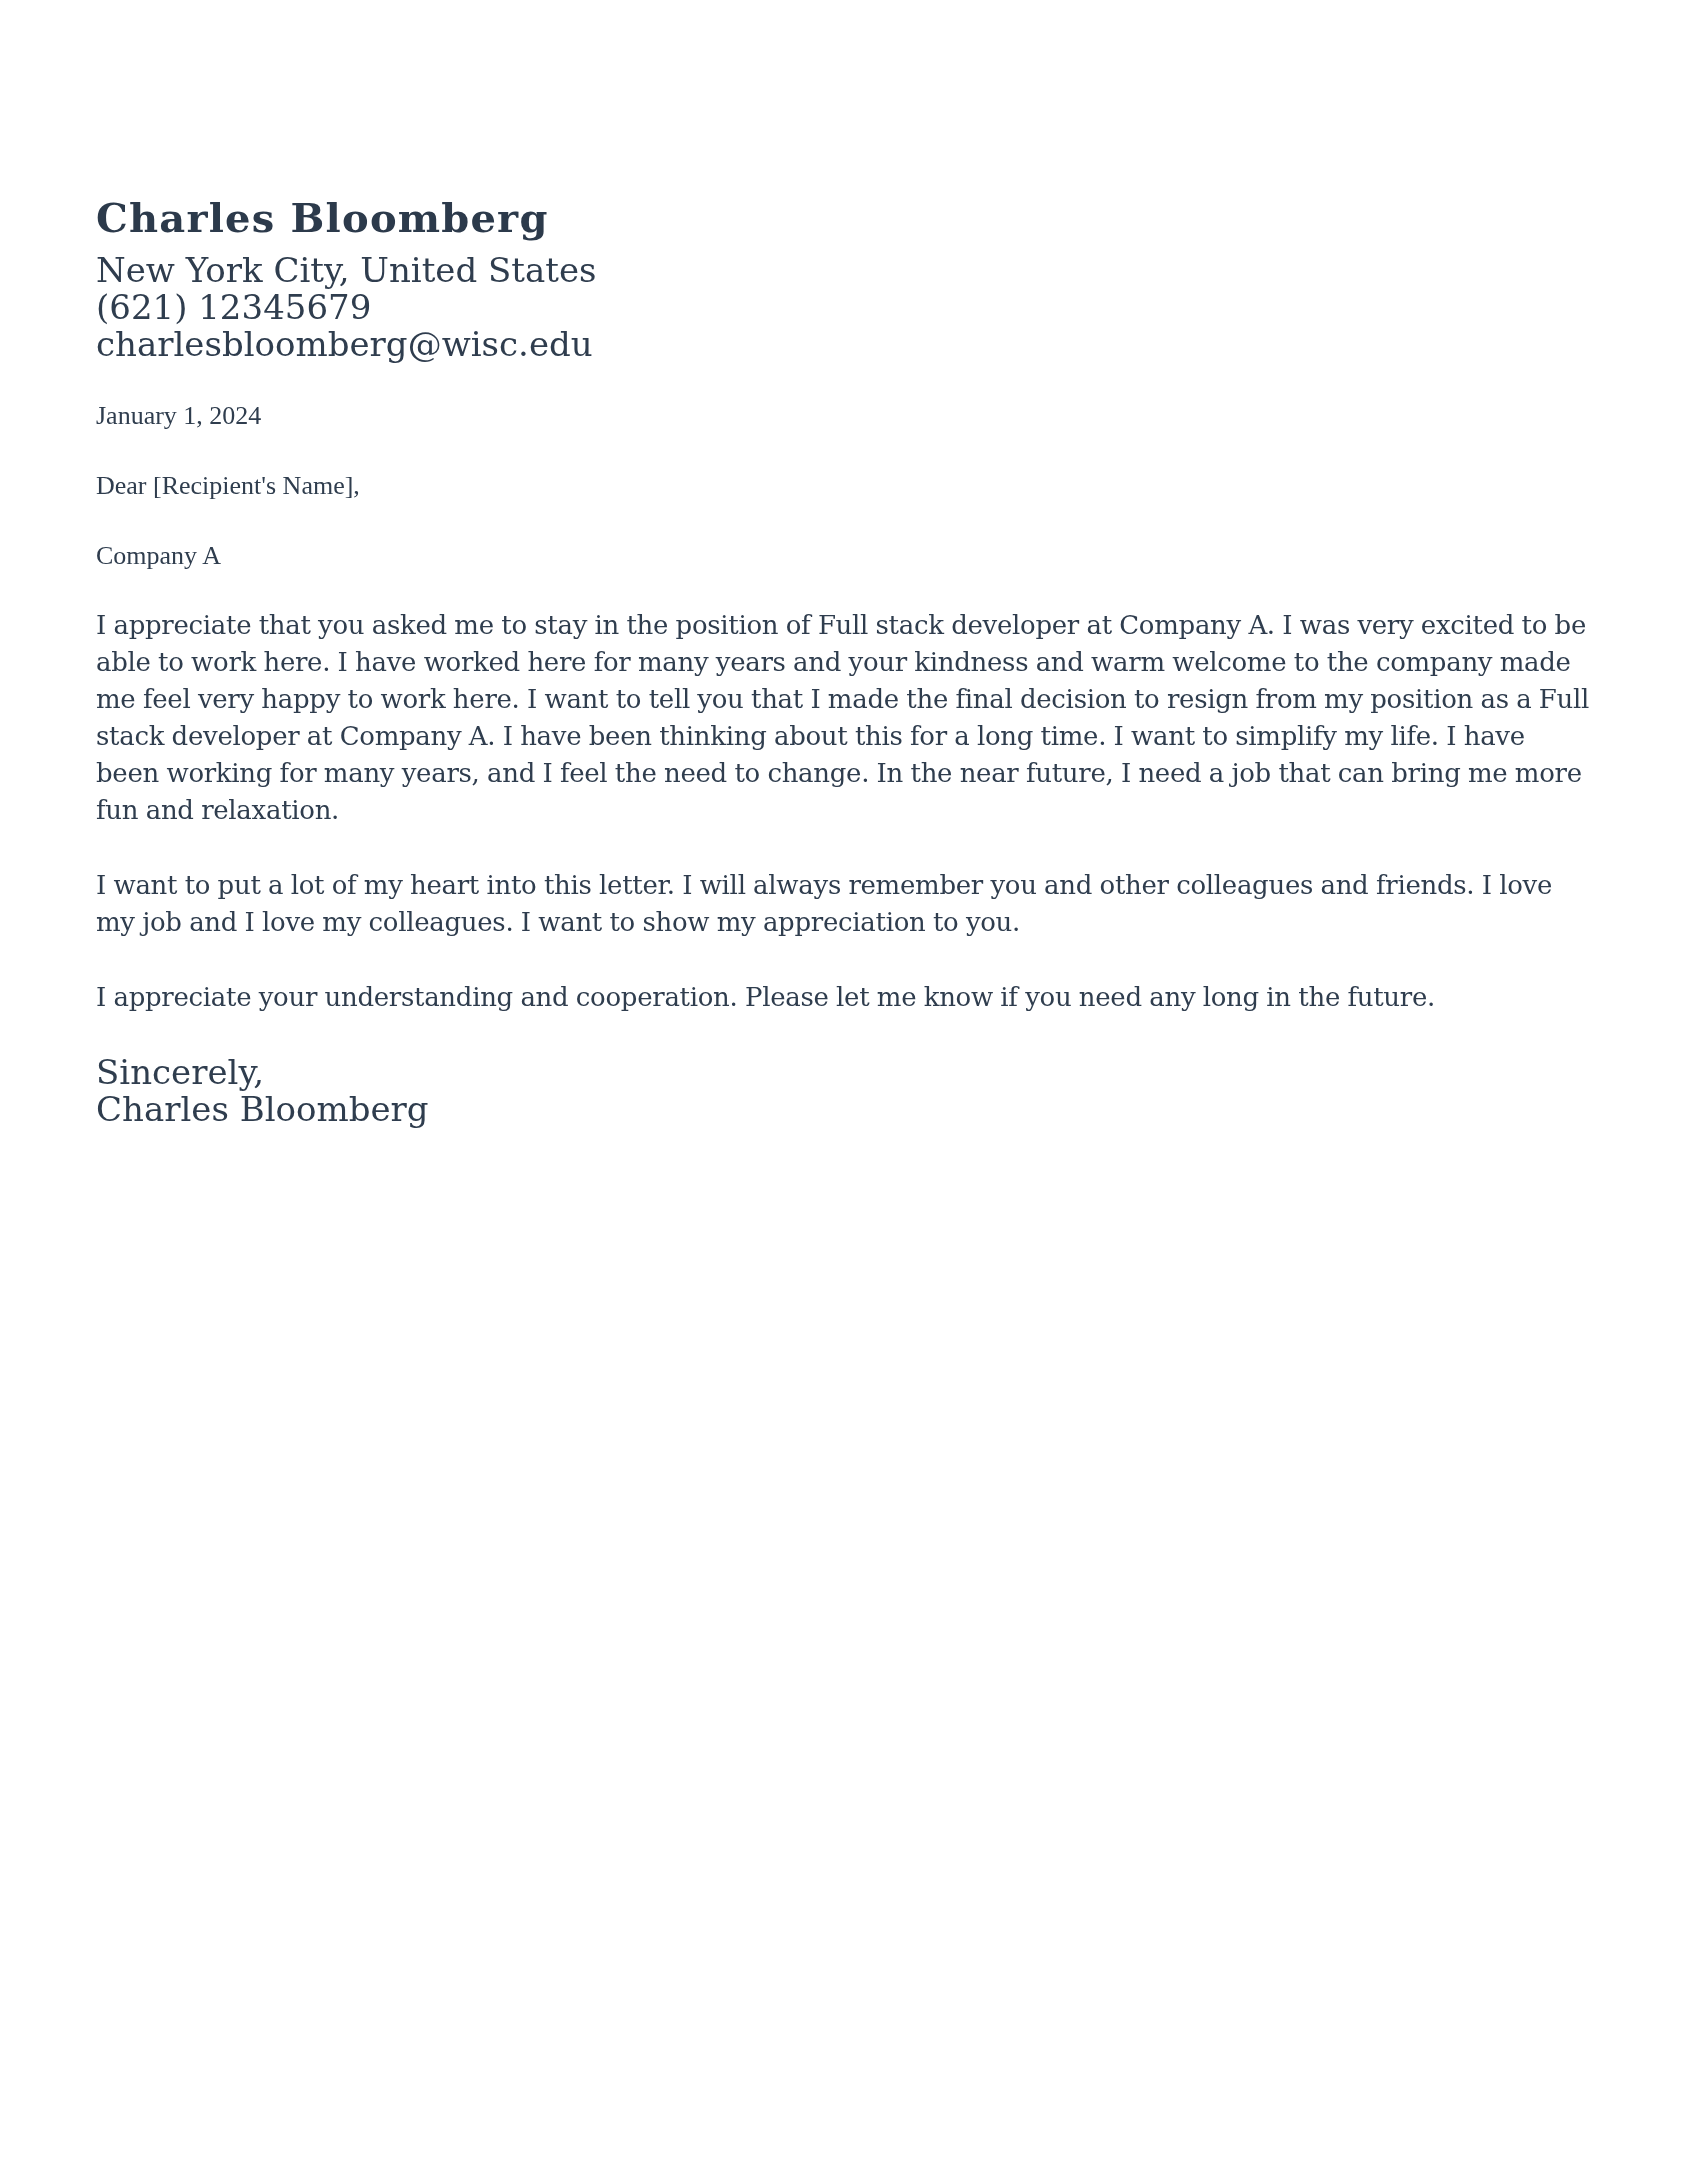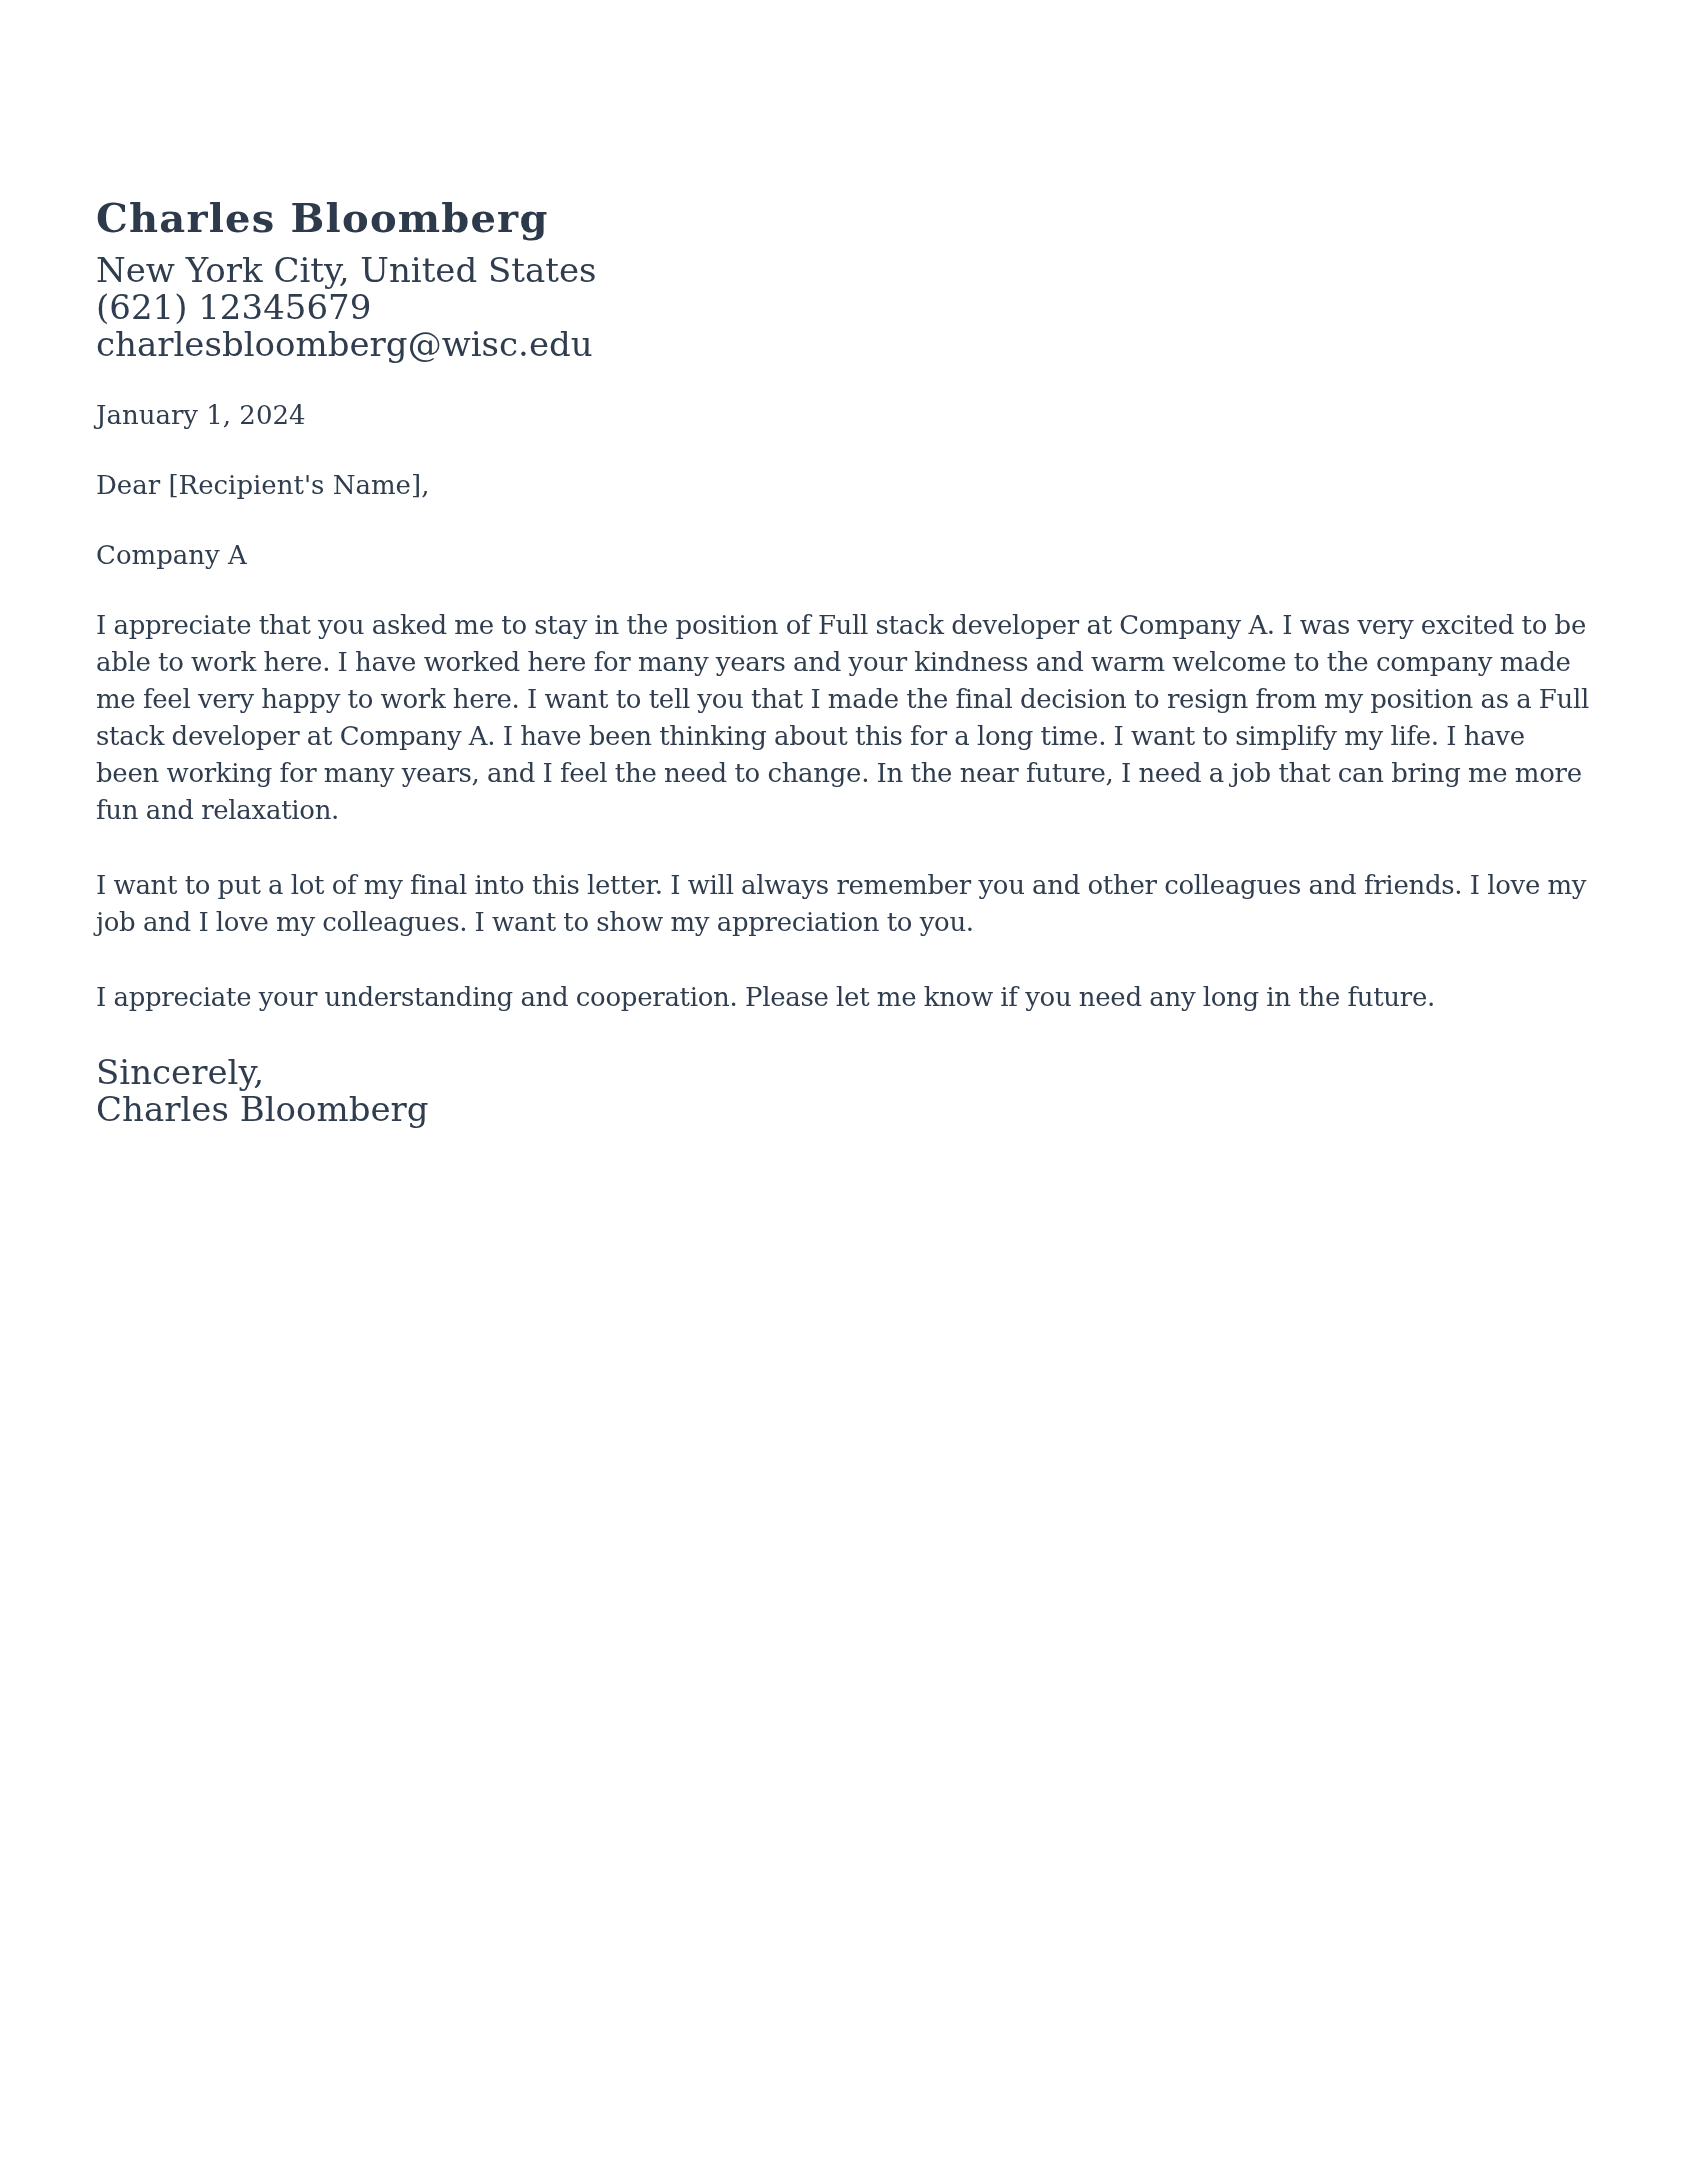--- a/index.html
+++ b/index.html
@@ -8,35 +8,35 @@
     position: absolute; left: 96px; top: 194px; width: 1505px;
     color: #2f3d4e;
     font-family: "DejaVu Serif", "Liberation Serif", serif;
   }
   .name {
     font-size: 40px; font-weight: bold; letter-spacing: 1.2px;
     line-height: 48px; margin: 0 0 10px 0; color: #2c3a4b;
   }
   .line { font-size: 34px; line-height: 37px; margin: 0; }
   .contact { margin-bottom: 34px; }
-  .block { margin: 0 0 33px 0; font-size: 26px; line-height: 37px; }
+  .block { margin: 0 0 33px 0; font-size: 26px; line-height: 37px; font-family: Liberation Serif, serif; }
   .para { margin: 0 6px 38px 0; font-size: 26px; line-height: 37px; letter-spacing: -0.3px; word-spacing: -0.5px; }
 </style>
 </head>
 <body>
 
 <div class="page">
   <div class="name">Charles Bloomberg</div>
   <div class="contact">
     <div class="line">New York City, United States</div>
     <div class="line">(621) 12345679</div>
     <div class="line">charlesbloomberg@wisc.edu</div>
   </div>
   <div class="block">January 1, 2024</div>
   <div class="block">Dear [Recipient's Name],</div>
   <div class="block">Company A</div>
   <p class="para">I appreciate that you asked me to stay in the position of Full stack developer at Company A. I was very excited to be able to work here. I have worked here for many years and your kindness and warm welcome to the company made me feel very happy to work here. I want to tell you that I made the final decision to resign from my position as a Full stack developer at Company A. I have been thinking about this for a long time. I want to simplify my life. I have been working for many years, and I feel the need to change. In the near future, I need a job that can bring me more fun and relaxation.</p>
-  <p class="para">I want to put a lot of my final into this letter. I will always remember you and other colleagues and friends. I love my job and I love my colleagues. I want to show my appreciation to you.</p>
+  <p class="para">I want to put a lot of my heart into this letter. I will always remember you and other colleagues and friends. I love my job and I love my colleagues. I want to show my appreciation to you.</p>
   <p class="para">I appreciate your understanding and cooperation. Please let me know if you need any long in the future.</p>
   <div class="line">Sincerely,</div>
   <div class="line">Charles Bloomberg</div>
 </div>
 
 
 </body></html>

